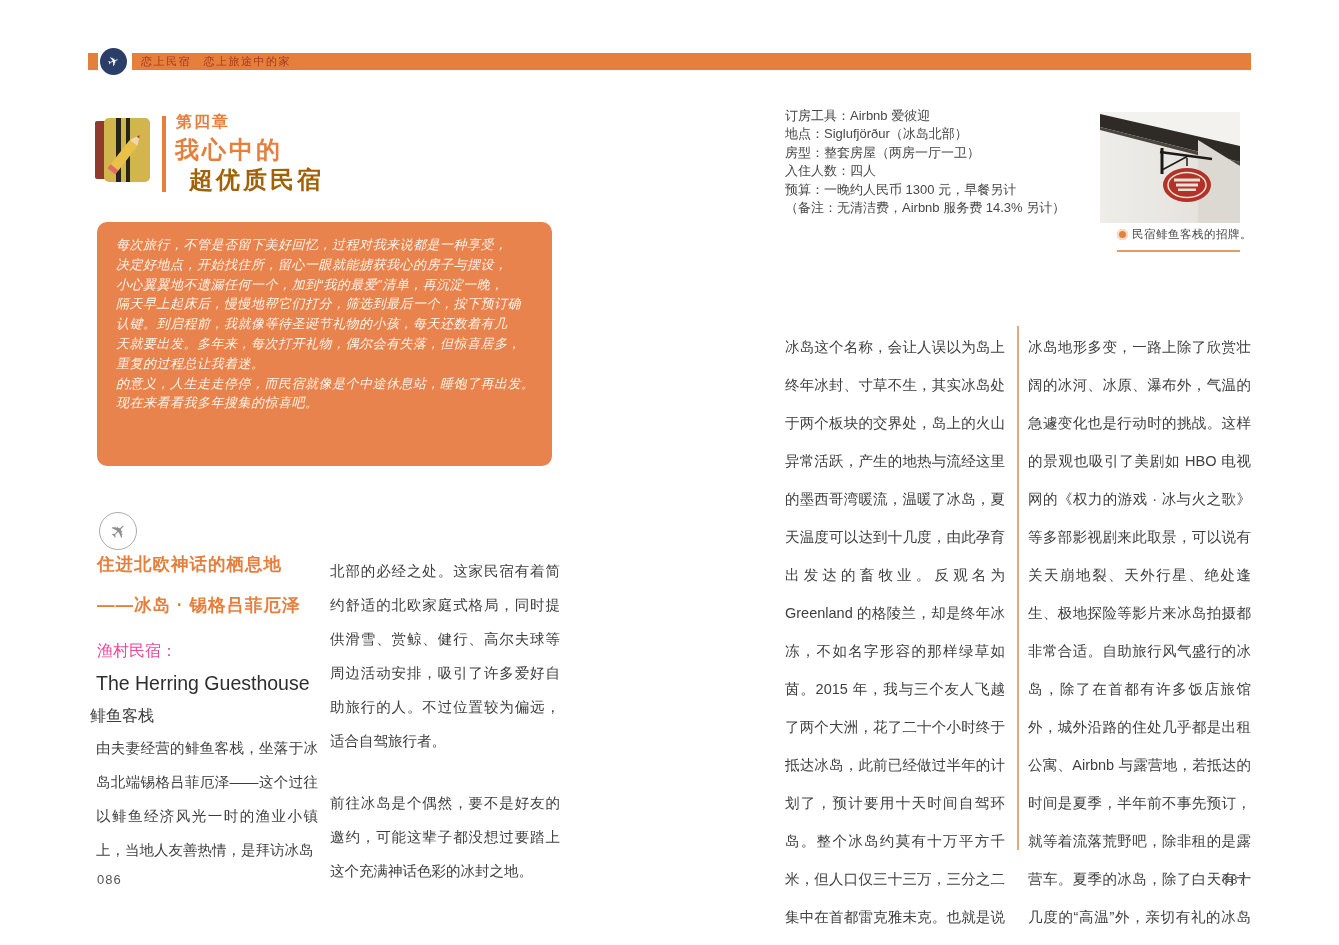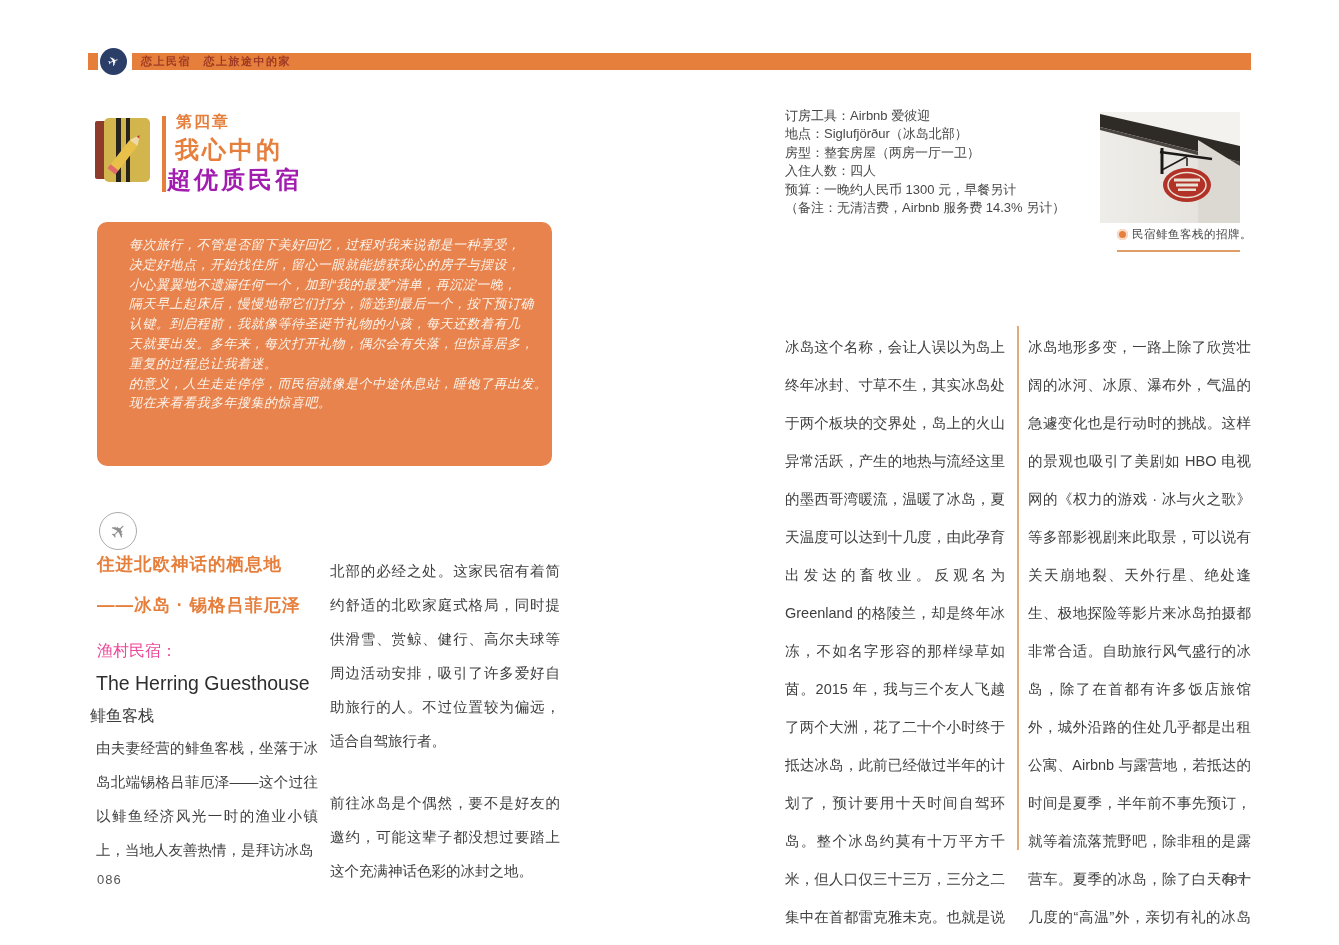--- a/index.html
+++ b/index.html
@@ -7,33 +7,33 @@
   body { font-family:"Liberation Sans","DejaVu Sans",sans-serif; }
   .spread { position:relative; width:1339px; height:945px; background:#ffffff; overflow:hidden; }
 
   
   .hdr-square { position:absolute; left:88px; top:53px; width:10px; height:17px; background:#E67E3C; }
   .hdr-logo { position:absolute; left:100px; top:48px; width:27px; height:27px; border-radius:50%;
               background:#2B3E68; color:#fff; display:flex; align-items:center; justify-content:center;
               font-size:13px; }
   .hdr-logo span { transform:rotate(-20deg); }
   .hdr-bar { position:absolute; left:132px; top:53px; width:1119px; height:17px; background:#E67E3C;
-             color:#9E3A23; font-size:11px; font-weight:bold; line-height:17px; padding-left:9px;
+             color:#9E3A23; font-size:11px; font-weight:normal; line-height:17px; padding-left:9px;
              letter-spacing:1.5px; white-space:nowrap; overflow:hidden; }
 
   
   .chapter-icon { position:absolute; left:95px; top:116px; }
   .chapter-rule { position:absolute; left:162px; top:116px; width:4px; height:76px; background:#E67E3C; }
   .chapter-kicker { position:absolute; left:176px; top:112px; font-size:16px; color:#E67E3C; font-weight:600; letter-spacing:2px; }
   .chapter-t1 { position:absolute; left:175px; top:134px; font-size:24px; color:#E67E3C; font-weight:800; letter-spacing:3px; }
-  .chapter-t2 { position:absolute; left:167px; top:164px; font-size:24px; color:#a21caf; font-weight:800; letter-spacing:3px; }
+  .chapter-t2 { position:absolute; left:189px; top:164px; font-size:24px; color:#a16207; font-weight:800; letter-spacing:3px; }
 
   
   .intro-box { position:absolute; left:97px; top:222px; width:455px; height:244px; background:#E8834E;
-               border-radius:10px; padding:13px 32px; }
+               border-radius:10px; padding:13px 19px; }
   .intro-line { color:#FDF4EA; font-size:13px; line-height:19.8px; font-style:italic; letter-spacing:0.5px; white-space:nowrap; }
 
   
   .plane-badge { position:absolute; left:99px; top:512px; width:38px; height:38px; border:1.5px solid #ABABAB;
                  border-radius:50%; display:flex; align-items:center; justify-content:center; }
   .plane-badge span { color:#8F8F8F; font-size:20px; transform:rotate(-45deg); }
   .sec-h1 { position:absolute; left:97px; top:552px; font-size:17.5px; font-weight:bold; color:#E67E3C; letter-spacing:1px; }
   .sec-h2 { position:absolute; left:97px; top:593px; font-size:17.5px; font-weight:bold; color:#E67E3C; letter-spacing:1px; }
   .venue-label { position:absolute; left:97px; top:641px; font-size:16px; color:#ec4899; }
   .venue-en { position:absolute; left:96px; top:672px; font-size:19.5px; color:#2E2E2E; }

